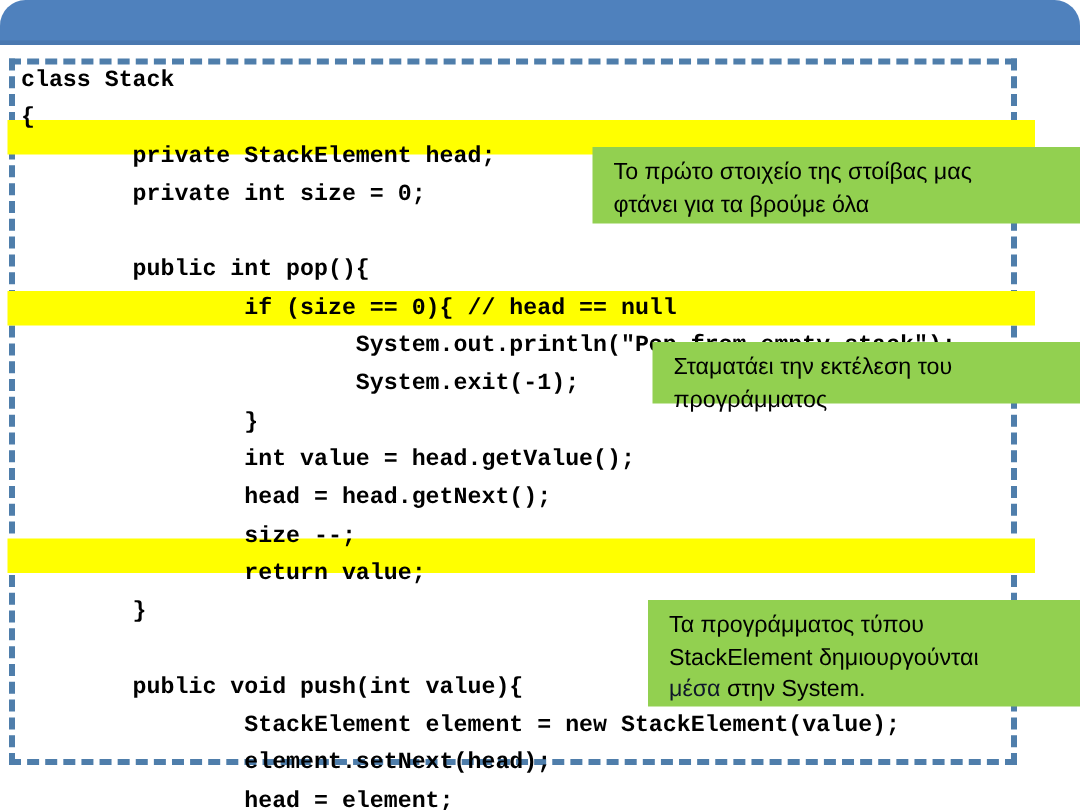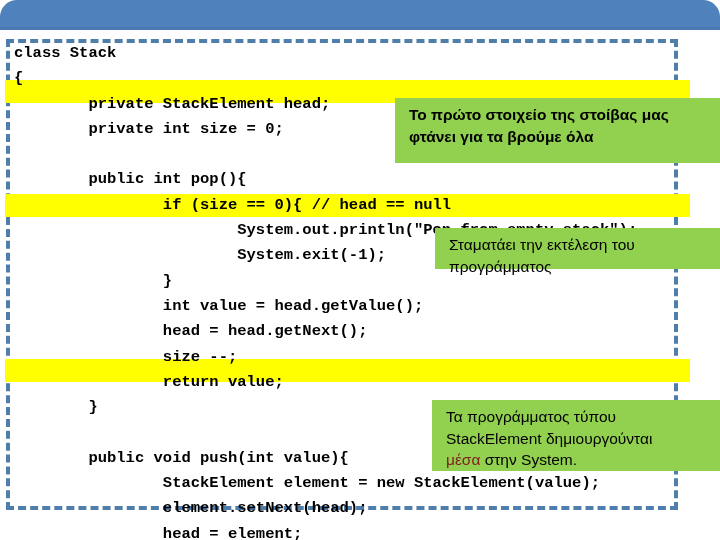--- a/index.html
+++ b/index.html
@@ -85,29 +85,28 @@
     background: #92d050;
     color: #000000;
     font-family: "Liberation Sans", sans-serif;
     font-size: 15.5px;
     line-height: 21.5px;
     padding: 6px 0 6px 14px;
     box-sizing: border-box;
     white-space: pre-line;
   }
   .callout .em-red {
-    color: #7f1d1d;
+    color: #0f172a;
   }
 
   #callout-1 {
     left: 395px;
     top: 98px;
     width: 325px;
-    height: 65px;
-    font-weight: bold;
+    height: 51px;
   }
   #callout-2 {
     left: 435px;
     top: 228px;
     width: 285px;
     height: 41px;
   }
   #callout-3 {
     left: 432px;
     top: 400px;

